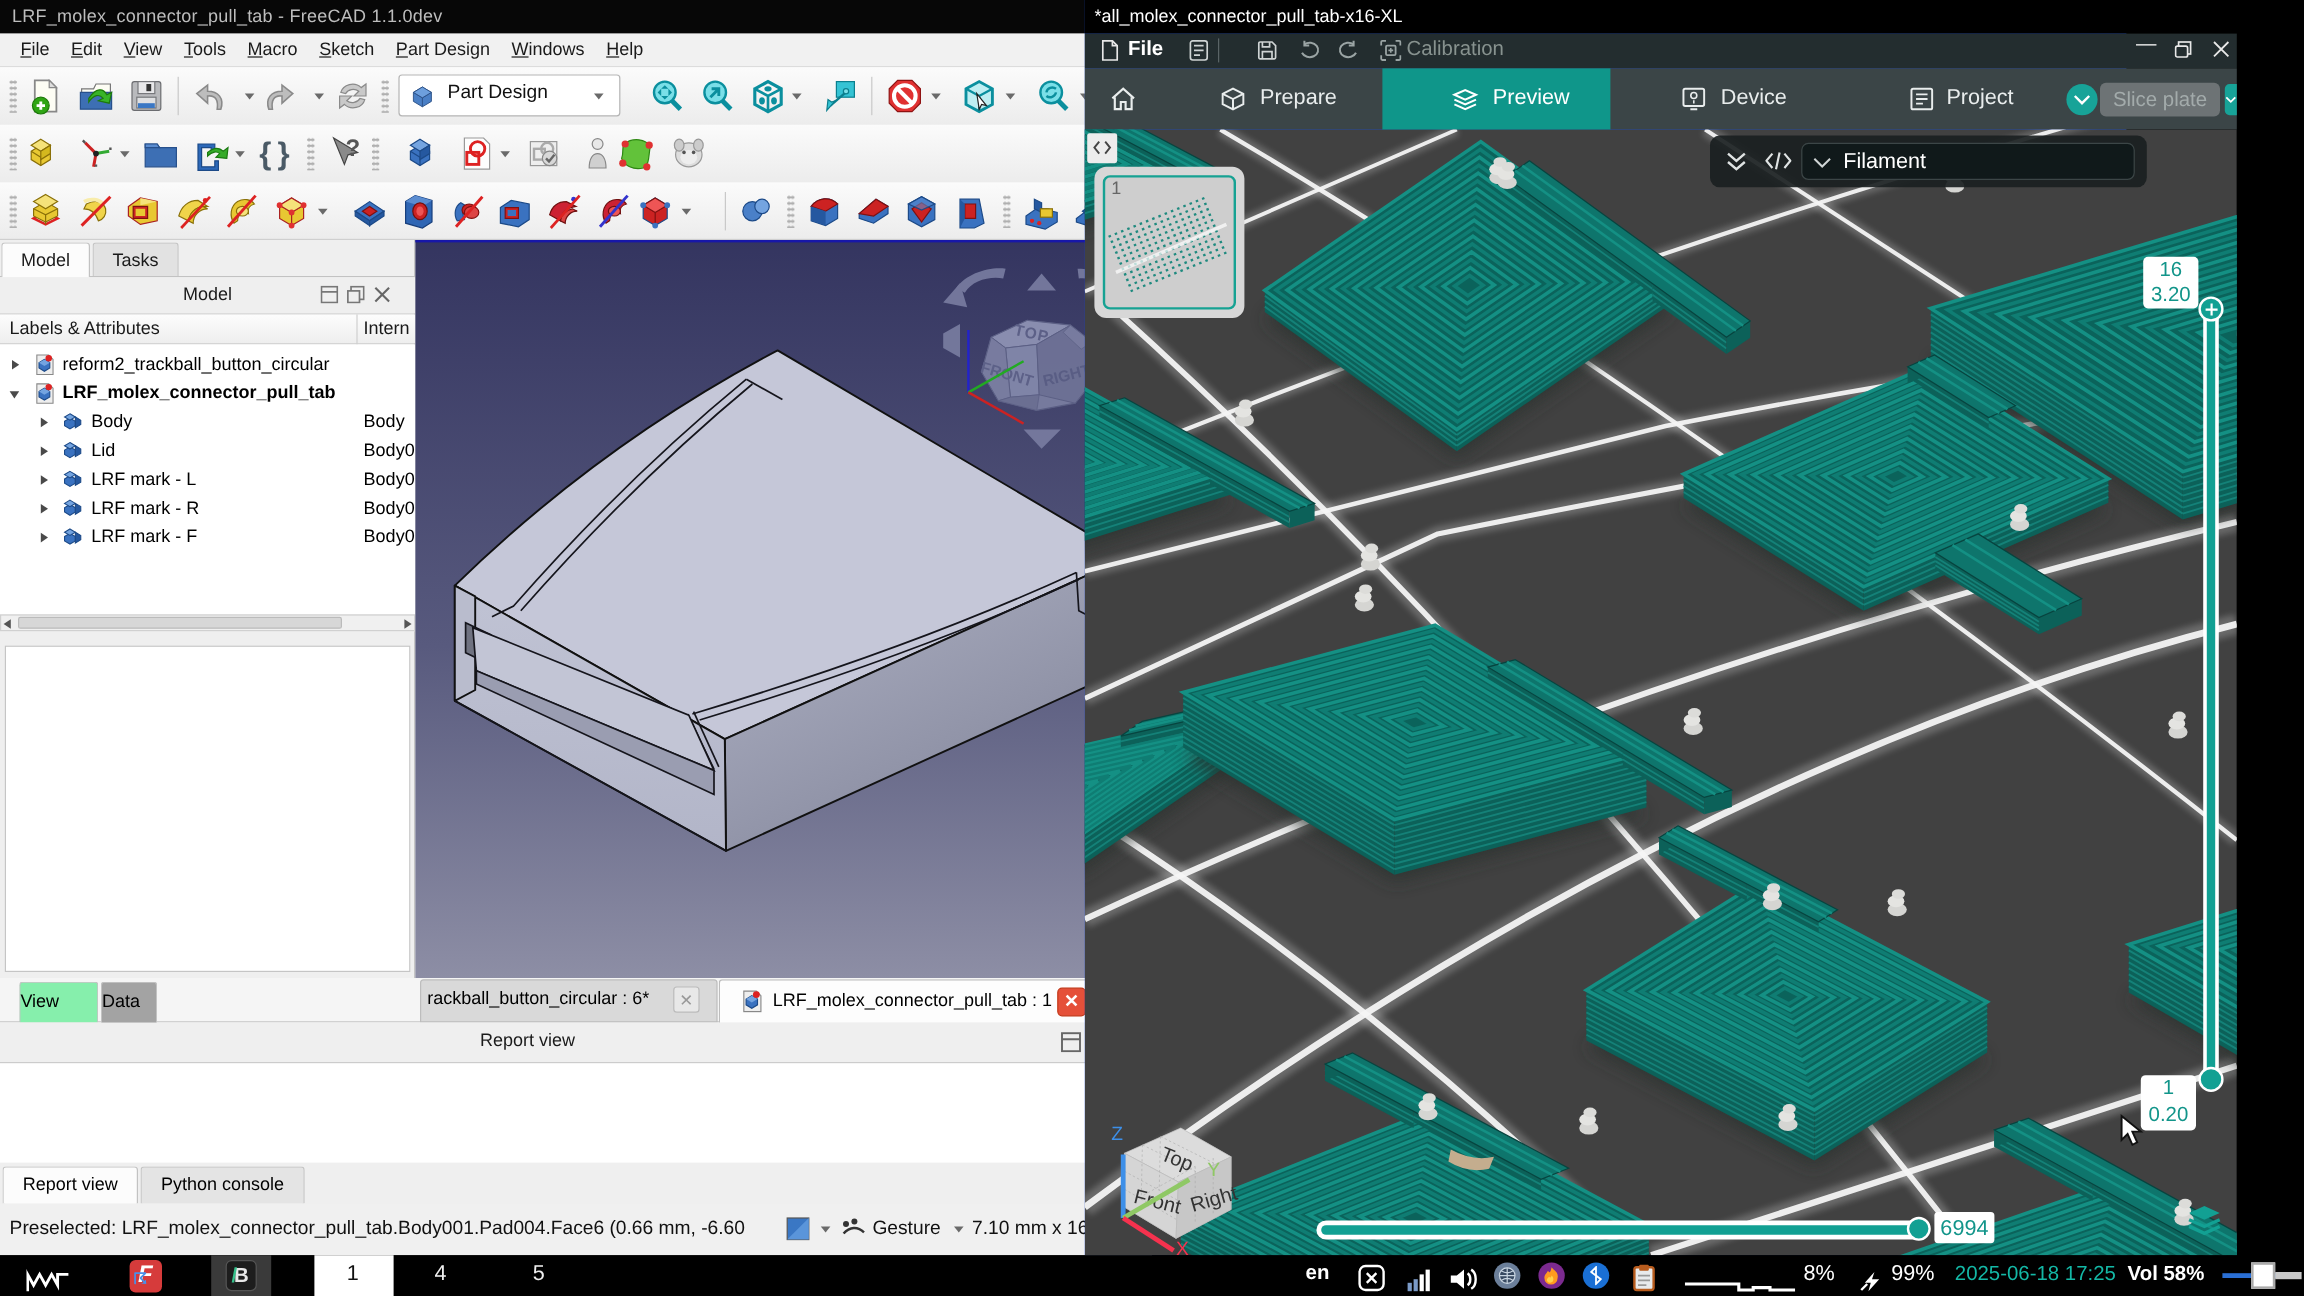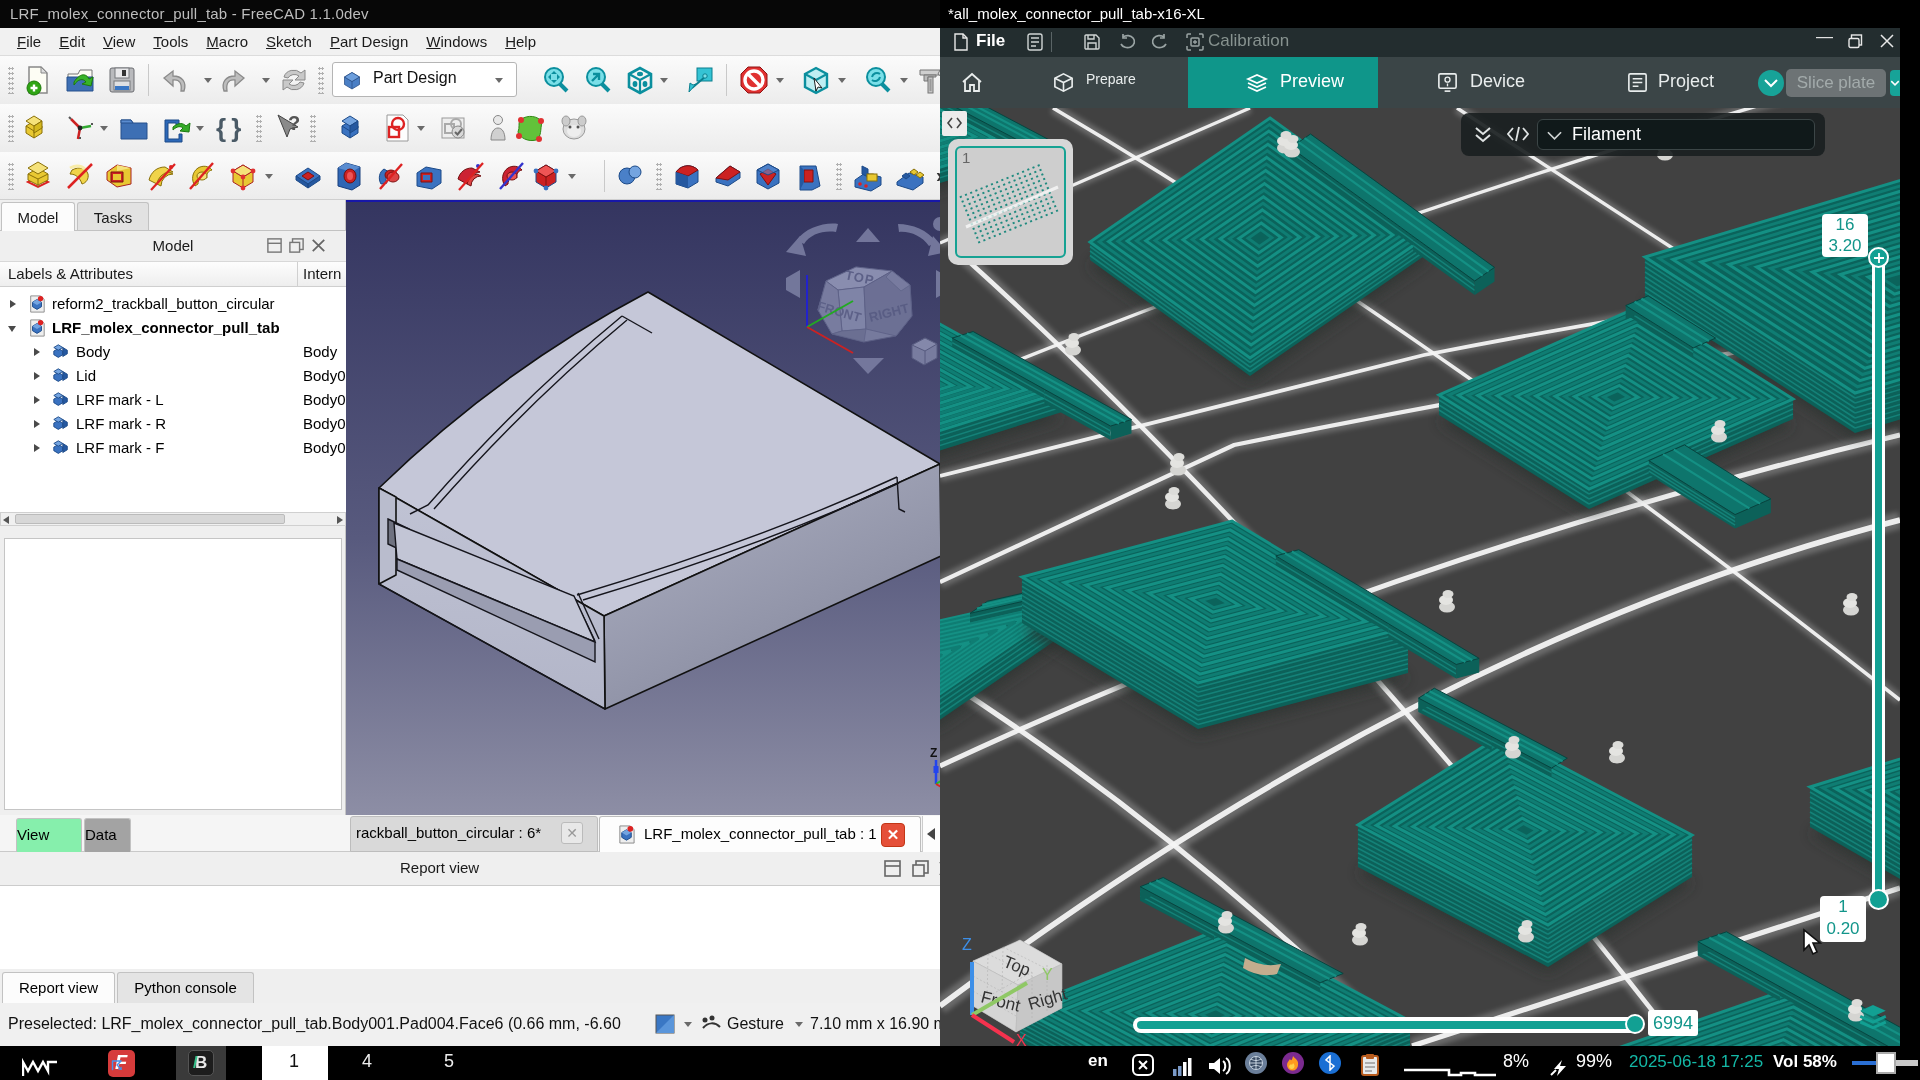--- a/index.html
+++ b/index.html
@@ -30,21 +30,21 @@
 .tar.d{border-top:6px solid #4a4a4a;border-left:4px solid transparent;border-right:4px solid transparent;top:10px}
 #hscroll{position:absolute;left:0;top:312px;width:346px;height:14px;background:#f0f0f0;border:1px solid #d0d0d0}
 #prop{position:absolute;left:4px;top:338px;width:338px;height:272px;background:#fff;border:1px solid #c5c5c5}
 
 #fc-tabbar{position:absolute;left:0;top:815px;width:960px;height:37px;background:#f5f5f5;border-bottom:1px solid #c9c9c9}
 #fc-rep-hd{position:absolute;left:0;top:852px;width:960px;height:33px;background:#efefef;font-size:15px;color:#1a1a1a}
 #fc-rep{position:absolute;left:0;top:885px;width:960px;height:84px;background:#fff;border-top:1px solid #ccc}
 #fc-ctabs{position:absolute;left:0;top:969px;width:960px;height:34px;background:#efefef}
 #fc-status{position:absolute;left:0;top:1003px;width:960px;height:43px;background:#f0f0f0;font-size:16px;color:#111}
 
-#sl{position:absolute;left:940px;top:0;width:868px;height:1046px;background:#1d4ed8}
+#sl{position:absolute;left:904px;top:0;width:868px;height:1046px;background:#1d4ed8}
 .sl-title{position:absolute;left:0;top:0;width:960px;height:28px;background:#000;color:#fff;font-size:15px;line-height:28px;padding-left:8px}
 #sl-tb{position:absolute;left:0;top:28px;width:960px;height:29px;background:#232d2f}
 #sl-tabs{position:absolute;left:0;top:57px;width:960px;height:51px;background:#3b4547}
 #sl-vp{position:absolute;left:0;top:108px;width:960px;height:938px}
 
 #bar{position:absolute;left:0;top:1046px;width:1920px;height:34px;background:#000;color:#fff;font-size:17px}
 .bi{position:absolute;top:3px;height:28px}
 </style>
 </head>
 <body>
@@ -636,21 +636,21 @@
   </div>
   <div id="sl-tabs">
     <svg style="position:absolute;left:20px;top:14px" width="24" height="24" viewBox="0 0 24 24">
           <path d="M3 11L12 3l9 8" fill="none" stroke="#e9eded" stroke-width="1.8"></path>
           <path d="M5 10v10h5v-6h4v6h5V10" fill="none" stroke="#e9eded" stroke-width="1.8"></path>
         </svg>
     <svg style="position:absolute;left:112px;top:14px" width="23" height="23" viewBox="0 0 24 24">
           <path d="M3 7.5L12 3l9 4.5v9L12 21l-9-4.5z" fill="none" stroke="#e9eded" stroke-width="1.7"></path>
           <path d="M3 7.5L12 12l9-4.5M12 12v9" fill="none" stroke="#e9eded" stroke-width="1.7"></path>
         </svg>
-    <span style="position:absolute;left:146px;top:14px;color:#e9eded;font-size:14px">Prepare</span>
+    <span style="position:absolute;left:146px;top:14px;color:#e9eded;font-size:18px">Prepare</span>
     <div style="position:absolute;left:248px;top:0;width:190px;height:51px;background:#0f968a"></div>
     <svg style="position:absolute;left:305px;top:14px" width="24" height="24" viewBox="0 0 24 24">
           <path d="M3 8L12 4l9 4-9 4z" fill="none" stroke="#fff" stroke-width="1.7"></path>
           <path d="M3 12l9 4 9-4M3 16l9 4 9-4" fill="none" stroke="#fff" stroke-width="1.7"></path>
         </svg>
     <span style="position:absolute;left:340px;top:14px;color:#fff;font-size:18px">Preview</span>
     <svg style="position:absolute;left:496px;top:14px" width="23" height="23" viewBox="0 0 24 24">
           <rect x="3" y="3" width="18" height="15" rx="1.5" fill="none" stroke="#e9eded" stroke-width="1.7"></rect>
           <path d="M9 21h6" stroke="#e9eded" stroke-width="1.7"></path>
           <circle cx="12" cy="9" r="2.6" fill="none" stroke="#e9eded" stroke-width="1.4"></circle>

